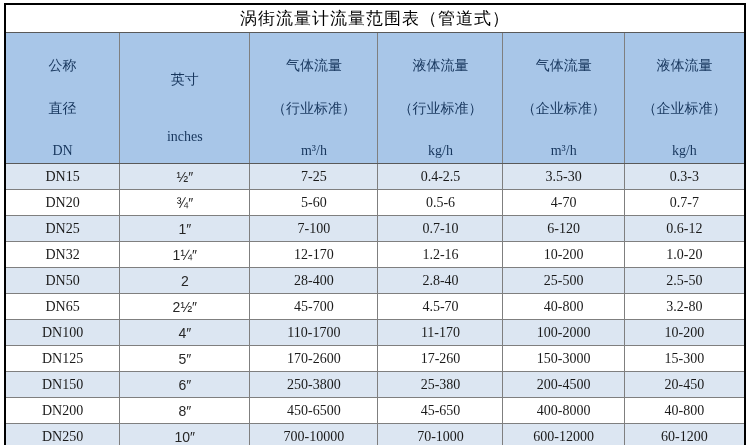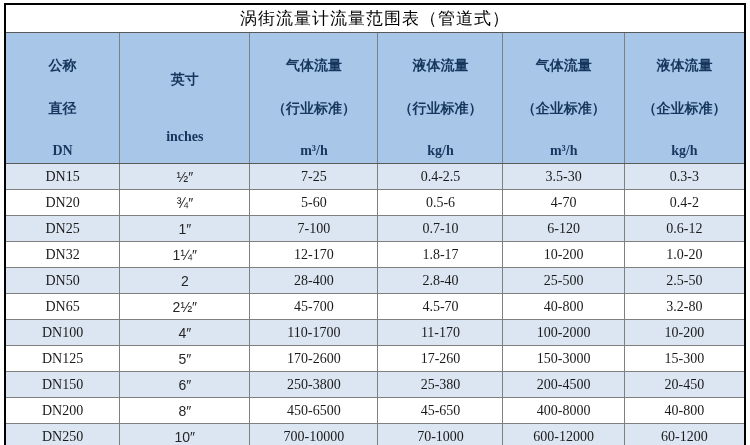--- a/index.html
+++ b/index.html
@@ -9,21 +9,21 @@
   tr.title-row th {
     height:25px; background:#ffffff; color:#000000;
     font-size:17px; font-weight:400; text-align:center; vertical-align:middle;
     border-bottom:1px solid #595959; letter-spacing:1px;
   }
   tr.header-row th {
     height:76px; background:#a8c6e8; color:#17365d;
     font-size:14px; font-weight:400; text-align:center; vertical-align:middle;
     border:1px solid #7f7f7f; border-bottom:1px solid #595959; line-height:1.55;
   }
-  tr.header-row th .hline { font-weight:700;margin-top:21px; }
+  tr.header-row th .hline { font-weight:400;margin-top:21px; }
   tr.header-row th .spacer { height:14px; }
   tbody td {
     height:23px; text-align:center; vertical-align:middle;
     font-size:14px; color:#1a1a1a; border:1px solid #7f7f7f; line-height:1;
   }
   tbody tr:nth-child(odd) td { background:#dce6f2; }
   tbody tr:nth-child(even) td { background:#ffffff; }
   td.inches { font-family:"Liberation Sans","DejaVu Sans",sans-serif; font-size:14px; color:#262626; }
 </style>
 </head>
@@ -84,35 +84,35 @@
         <td>0.4-2.5</td>
         <td>3.5-30</td>
         <td>0.3-3</td>
       </tr>
       <tr>
         <td class="dn">DN20</td>
         <td class="inches">¾″</td>
         <td>5-60</td>
         <td>0.5-6</td>
         <td>4-70</td>
-        <td>0.4-2</td>
+        <td>0.7-7</td>
       </tr>
       <tr>
         <td class="dn">DN25</td>
         <td class="inches">1″</td>
         <td>7-100</td>
         <td>0.7-10</td>
         <td>6-120</td>
         <td>0.6-12</td>
       </tr>
       <tr>
         <td class="dn">DN32</td>
         <td class="inches">1¼″</td>
         <td>12-170</td>
-        <td>1.8-17</td>
+        <td>1.2-16</td>
         <td>10-200</td>
         <td>1.0-20</td>
       </tr>
       <tr>
         <td class="dn">DN50</td>
         <td class="inches">2</td>
         <td>28-400</td>
         <td>2.8-40</td>
         <td>25-500</td>
         <td>2.5-50</td>

